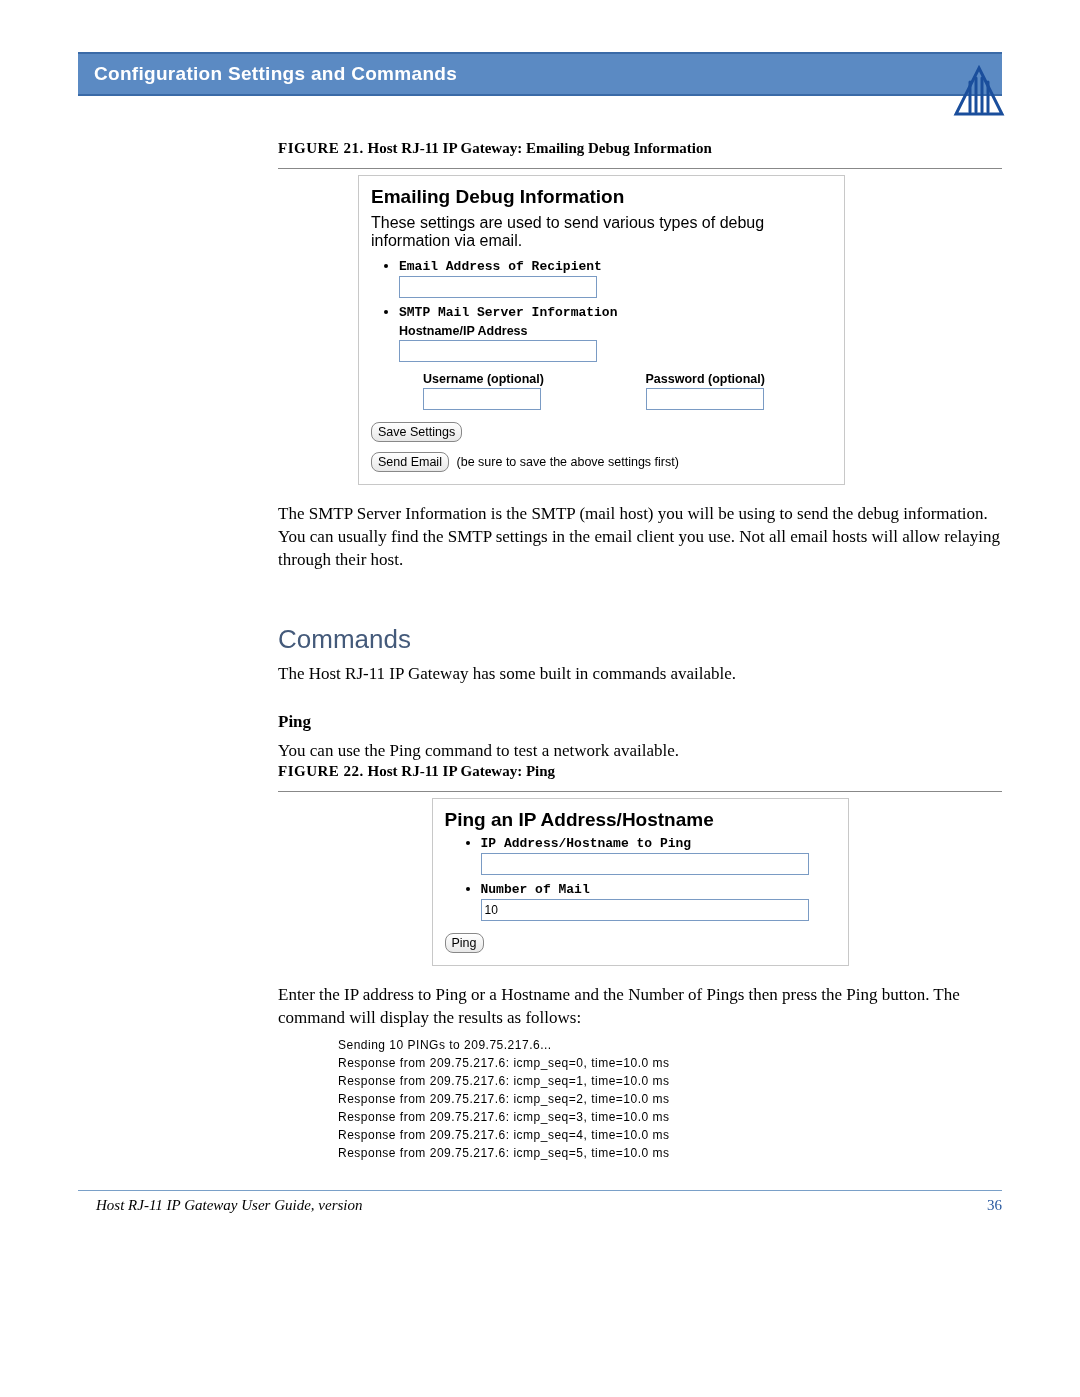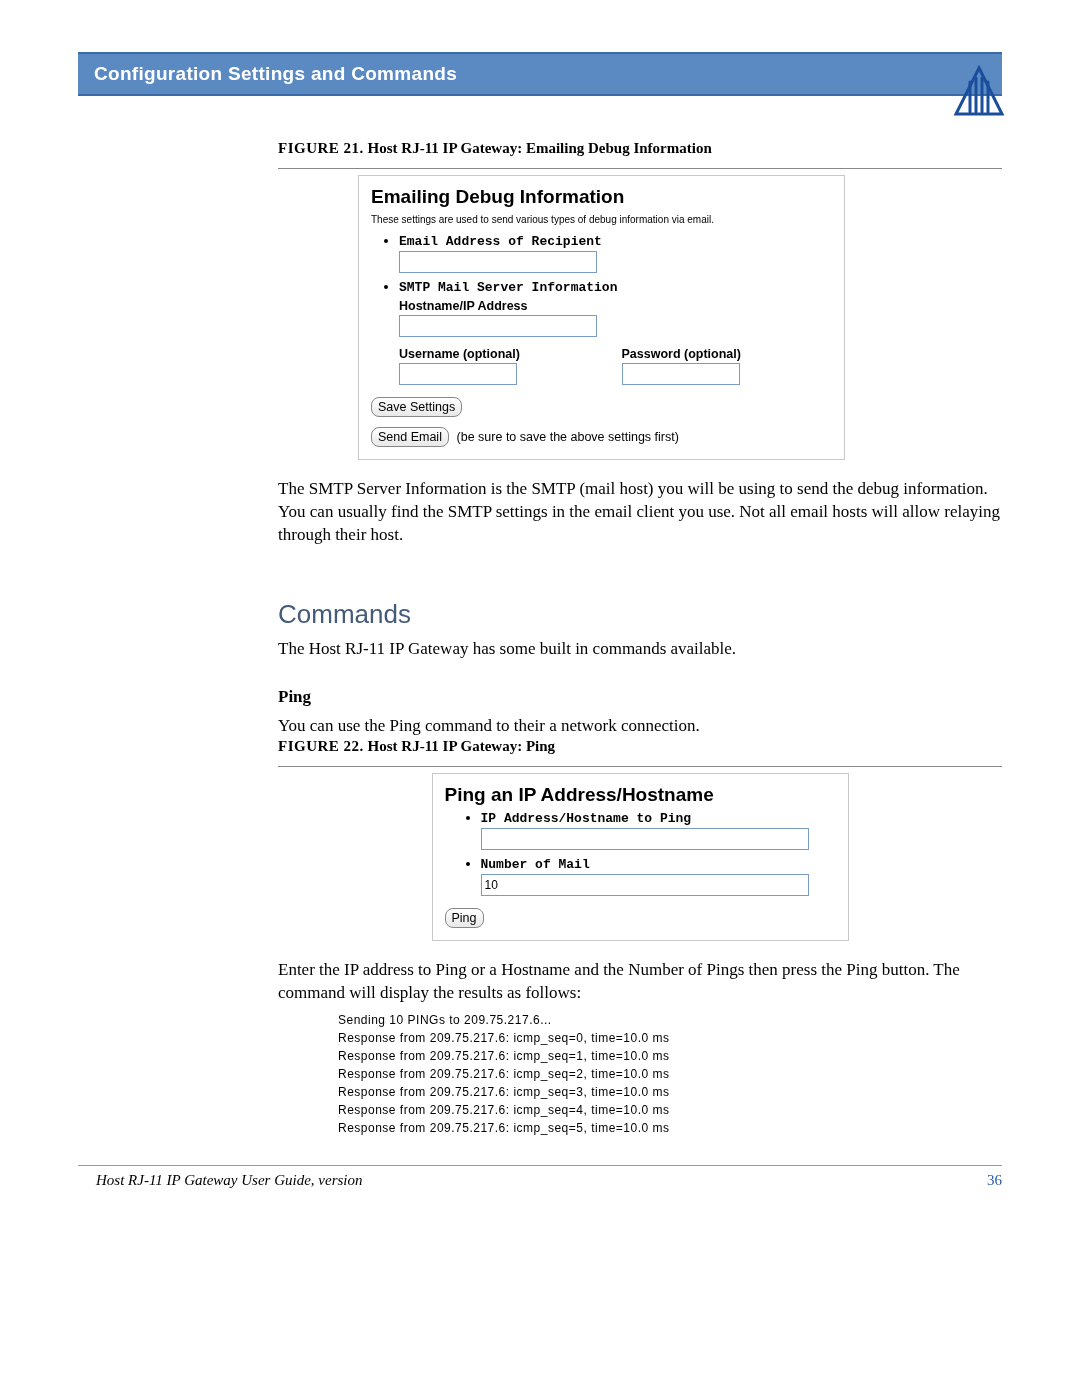--- a/index.html
+++ b/index.html
@@ -62,21 +62,21 @@
     margin: 0 auto;
   }
   .screenshot-box.wide { width: 485px; margin-left: 80px; }
   .screenshot-box.narrow { width: 415px; margin: 0 auto; }
   .screenshot-title {
     font-size: 19px;
     font-weight: bold;
     padding: 10px 12px 4px 12px;
   }
   .screenshot-desc {
-    font-size: 10px;
+    font-size: 16px;
     padding: 2px 12px 8px 12px;
   }
   ul.fields {
     list-style: disc;
     margin: 0 0 8px 40px;
     padding: 0 12px 0 0;
   }
   ul.fields > li {
     margin-bottom: 6px;
   }
@@ -134,21 +134,21 @@
   h3.sub-h {
     font-family: "Times New Roman", Times, serif;
     font-weight: bold;
     font-size: 17px;
     margin: 26px 0 8px 0;
   }
   .two-col {
     display: flex;
     gap: 24px;
   }
-  .two-col .col { flex: 1; }
+  .two-col .col { flex: 1; margin-left: 24px; }
   .ping-output {
     font-family: Arial, Helvetica, sans-serif;
     font-size: 12px;
     letter-spacing: 0.5px;
     margin: 6px 0 0 60px;
     line-height: 1.5;
     white-space: pre;
   }
   .footer-rule {
     border-top: 1px solid #7aa0c8;
@@ -216,21 +216,21 @@
         <span class="note-inline">(be sure to save the above settings first)</span>
       </div>
     </div>
 
     <p class="body-para">The SMTP Server Information is the SMTP (mail host) you will be using to send the debug information. You can usually find the SMTP settings in the email client you use. Not all email hosts will allow relaying through their host.</p>
 
     <h2 class="section-h">Commands</h2>
     <p class="body-para" style="margin-top:6px">The Host RJ-11 IP Gateway has some built in commands available.</p>
 
     <h3 class="sub-h">Ping</h3>
-    <p class="body-para" style="margin-top:6px">You can use the Ping command to their a network connection.</p>
+    <p class="body-para" style="margin-top:6px">You can use the Ping command to test a network available.</p>
 
     <div class="figure-caption" style="margin-top:0">
       <span class="figlabel">FIGURE 22.</span>
       <span>Host RJ-11 IP Gateway: Ping</span>
     </div>
 
     <div class="screenshot-box narrow">
       <div class="screenshot-title">Ping an IP Address/Hostname</div>
       <ul class="fields" style="margin-left:48px;">
         <li>

